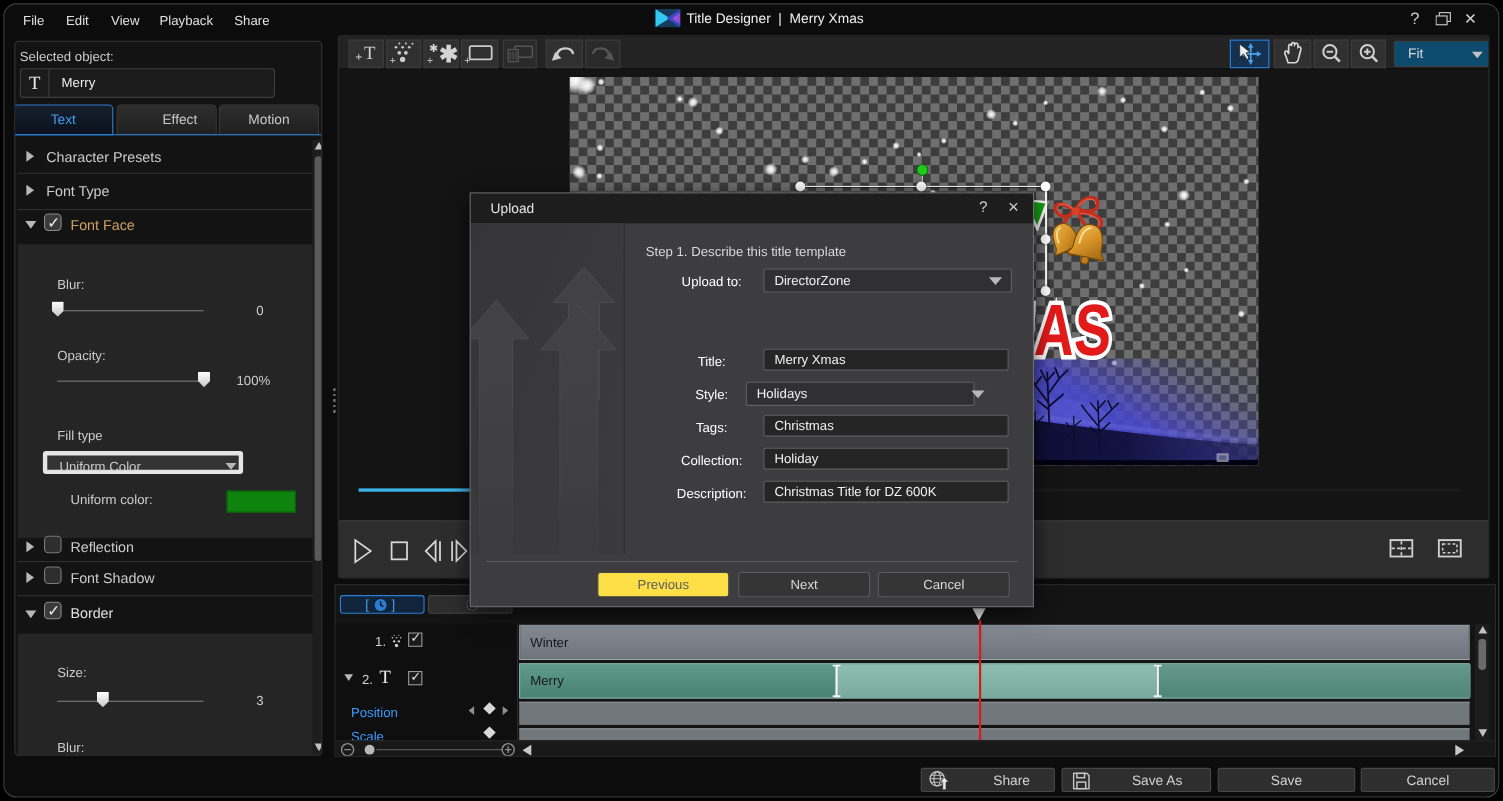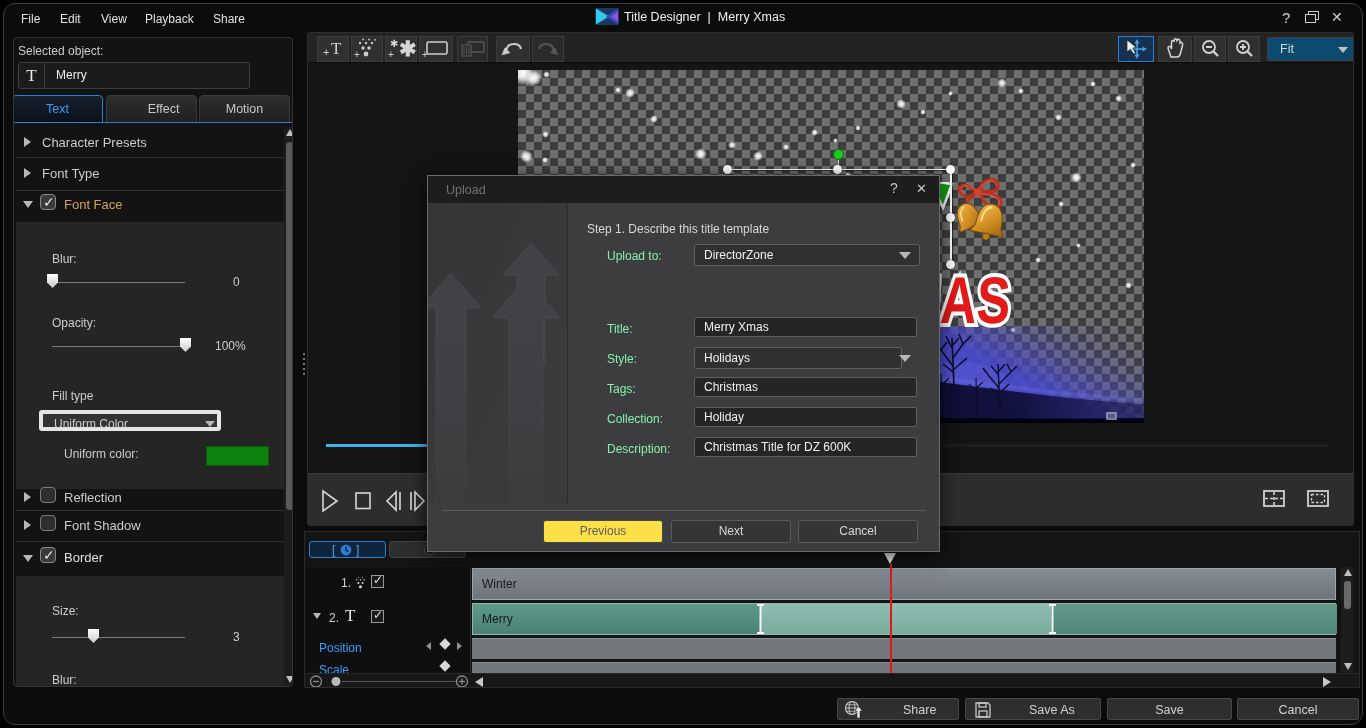--- a/index.html
+++ b/index.html
@@ -8,21 +8,21 @@
   .abs { position:absolute; }
   #win { position:absolute; left:3px; top:3px; width:1360px; height:722px;
     background:#0c0c0c; border:1px solid #3d3d3d; border-radius:12px; }
   .txt { color:#cccccc; font-size:12px; white-space:nowrap; }
   .chk { width:16px; height:16px; background:#3a3a3a; border:1px solid #8a8a8a; border-radius:4px; }
   .chk::after { content:"\2713"; position:absolute; left:2px; top:-1px; color:#e8e8e8; font-size:14px; }
   .chk0 { width:16px; height:16px; background:#2e2e2e; border:1px solid #7a7a7a; border-radius:4px; }
   .sthumb { width:11px; height:14px; background:linear-gradient(#ffffff,#c8c8c8); clip-path:polygon(0 0,100% 0,100% 60%,50% 100%,0 60%); }
   .cell { position:absolute; top:3px; height:26px; background:#303030; border:1px solid #3c3c3c; }
   .fld { position:absolute; background:#252525; border:1px solid #5f5f5f; border-radius:2px; color:#f0f0f0; font-size:12px; line-height:18px; padding-left:9px; }
-  .lbl { position:absolute; color:#86efac; font-size:12px; text-align:left; width:80px; white-space:nowrap; }
+  .lbl { position:absolute; color:#ffffff; font-size:12px; text-align:center; width:80px; white-space:nowrap; }
   .dbtn { position:absolute; top:344px; width:120px; height:23px; background:#353535; border:1px solid #5a5a5a; border-radius:3px; color:#d8d8d8; font-size:12px; text-align:center; line-height:21px; }
   .hdl { position:absolute; width:9px; height:9px; border-radius:50%; background:#ffffff; box-shadow:0 0 2px rgba(0,0,0,0.8); }
   .snowdot { position:absolute; border-radius:50%; background:radial-gradient(circle, rgba(255,255,255,1) 0%, rgba(255,255,255,0.75) 35%, rgba(255,255,255,0) 70%); }
 </style>
 </head>
 <body>
 <div id="win">
 
   <div class="abs txt" style="left:17px;top:8px;color:#e0e0e0;">File</div>
   <div class="abs txt" style="left:56px;top:8px;color:#e0e0e0;">Edit</div>
@@ -477,21 +477,21 @@
       <div style="margin-top:4px;color:#d0d0d0;font-size:12.5px;">Save</div>
     </div>
     <div class="abs" style="left:1233px;top:6px;width:122px;height:22px;background:#2e2e2e;border:1px solid #474747;border-radius:2px;text-align:center;">
       <div style="margin-top:4px;color:#d0d0d0;font-size:12.5px;">Cancel</div>
     </div>
   </div>
 
   <div id="dialog" class="abs" style="left:423px;top:171px;width:513px;height:377px;background:#3d3d3f;border:1px solid #6a6a6a;box-shadow:0 4px 18px rgba(0,0,0,0.7);">
 
     <div class="abs" style="left:0;top:0;width:511px;height:27px;background:#1d1d1d;">
-      <div class="abs" style="left:18px;top:7px;color:#737373;font-size:12.5px;">Upload</div>
+      <div class="abs" style="left:18px;top:7px;color:#e5e5e5;font-size:12.5px;">Upload</div>
       <div class="abs" style="left:462px;top:4px;color:#c8c8c8;font-size:14px;">?</div>
       <div class="abs" style="left:488px;top:5px;color:#c8c8c8;font-size:13px;">✕</div>
     </div>
 
     <div class="abs" style="left:0;top:27px;width:139px;height:301px;background:#39393b;overflow:hidden;">
       <svg width="139" height="301" viewBox="0 0 139 301">
         <defs>
           <linearGradient id="sb" x1="0" y1="0" x2="1" y2="1">
             <stop offset="0" stop-color="#353537"></stop>
               <stop offset="1" stop-color="#3d3d3f"></stop>
@@ -516,21 +516,21 @@
     <div class="abs" style="left:159px;top:46px;color:#d8d8d8;font-size:12px;">Step 1. Describe this title template</div>
 
     <div class="lbl" style="left:179px;top:73px;">Upload to:</div>
     <div class="fld" style="left:266px;top:68px;width:226px;height:22px;line-height:20px;background:#303032;">DirectorZone
       <div class="abs" style="left:204px;top:7px;width:0;height:0;border-top:7px solid #b8b8b8;border-left:6px solid transparent;border-right:6px solid transparent;"></div>
     </div>
 
     <div class="lbl" style="left:179px;top:146px;">Title:</div>
     <div class="fld" style="left:266px;top:141px;width:223px;height:20px;">Merry Xmas</div>
     <div class="lbl" style="left:179px;top:176px;">Style:</div>
-    <div class="fld" style="left:266px;top:171px;width:208px;height:22px;line-height:20px;background:#303032;">Holidays
+    <div class="fld" style="left:250px;top:171px;width:208px;height:22px;line-height:20px;background:#303032;">Holidays
       <div class="abs" style="left:204px;top:7px;width:0;height:0;border-top:7px solid #b8b8b8;border-left:6px solid transparent;border-right:6px solid transparent;"></div>
     </div>
     <div class="lbl" style="left:179px;top:206px;">Tags:</div>
     <div class="fld" style="left:266px;top:201px;width:223px;height:20px;">Christmas</div>
     <div class="lbl" style="left:179px;top:236px;">Collection:</div>
     <div class="fld" style="left:266px;top:231px;width:223px;height:20px;">Holiday</div>
     <div class="lbl" style="left:179px;top:266px;">Description:</div>
     <div class="fld" style="left:266px;top:261px;width:223px;height:20px;">Christmas Title for DZ 600K</div>
 
     <div class="abs" style="left:14px;top:334px;width:484px;height:1px;background:#5a5a5a;"></div>

